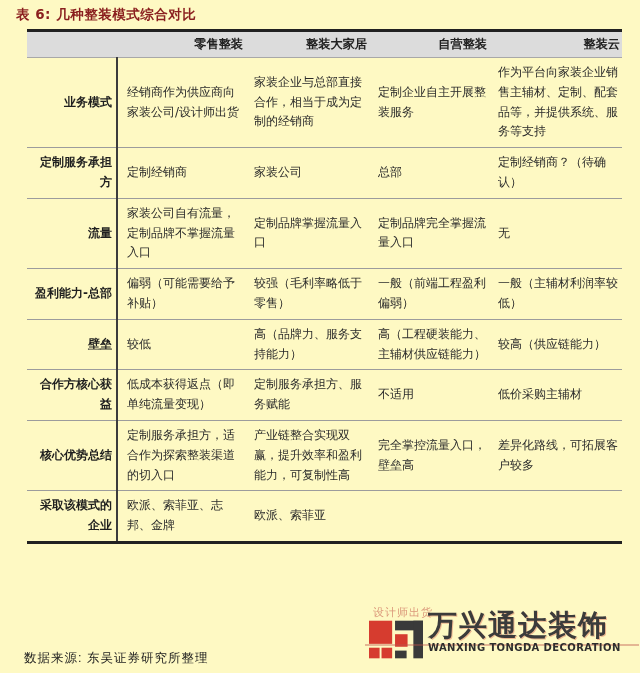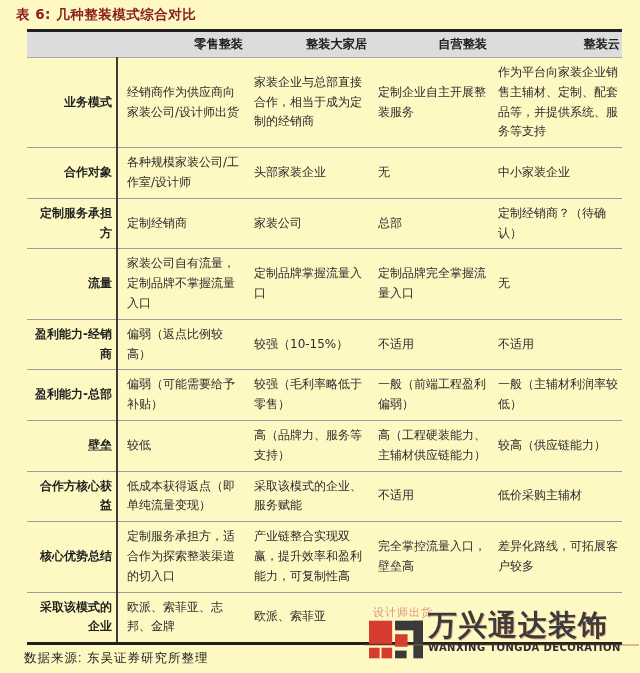--- a/index.html
+++ b/index.html
@@ -107,65 +107,51 @@
     </thead>
     <tbody>
       <tr>
         <th>业务模式</th>
         <td>经销商作为供应商向家装公司/设计师出货</td>
         <td>家装企业与总部直接合作，相当于成为定制的经销商</td>
         <td>定制企业自主开展整装服务</td>
         <td>作为平台向家装企业销售主辅材、定制、配套品等，并提供系统、服务等支持</td>
       </tr>
       <tr>
-        <th>合作对象</th>
-        <td>各种规模家装公司/工作室/设计师</td>
-        <td>头部家装企业</td>
-        <td>无</td>
-        <td>中小家装企业</td>
-      </tr>
-      <tr>
         <th>定制服务承担方</th>
         <td>定制经销商</td>
         <td>家装公司</td>
         <td>总部</td>
         <td>定制经销商？（待确认）</td>
       </tr>
       <tr>
         <th>流量</th>
         <td>家装公司自有流量，定制品牌不掌握流量入口</td>
         <td>定制品牌掌握流量入口</td>
         <td>定制品牌完全掌握流量入口</td>
         <td>无</td>
       </tr>
       <tr>
-        <th>盈利能力-经销商</th>
-        <td>偏弱（返点比例较高）</td>
-        <td>较强（10-15%）</td>
-        <td>不适用</td>
-        <td>不适用</td>
-      </tr>
-      <tr>
         <th>盈利能力-总部</th>
         <td>偏弱（可能需要给予补贴）</td>
         <td>较强（毛利率略低于零售）</td>
         <td>一般（前端工程盈利偏弱）</td>
         <td>一般（主辅材利润率较低）</td>
       </tr>
       <tr>
         <th>壁垒</th>
         <td>较低</td>
-        <td>高（品牌力、服务等支持）</td>
+        <td>高（品牌力、服务支持能力）</td>
         <td>高（工程硬装能力、主辅材供应链能力）</td>
         <td>较高（供应链能力）</td>
       </tr>
       <tr>
         <th>合作方核心获益</th>
         <td>低成本获得返点（即单纯流量变现）</td>
-        <td>采取该模式的企业、服务赋能</td>
+        <td>定制服务承担方、服务赋能</td>
         <td>不适用</td>
         <td>低价采购主辅材</td>
       </tr>
       <tr>
         <th>核心优势总结</th>
         <td>定制服务承担方，适合作为探索整装渠道的切入口</td>
         <td>产业链整合实现双赢，提升效率和盈利能力，可复制性高</td>
         <td>完全掌控流量入口，壁垒高</td>
         <td>差异化路线，可拓展客户较多</td>
       </tr>

